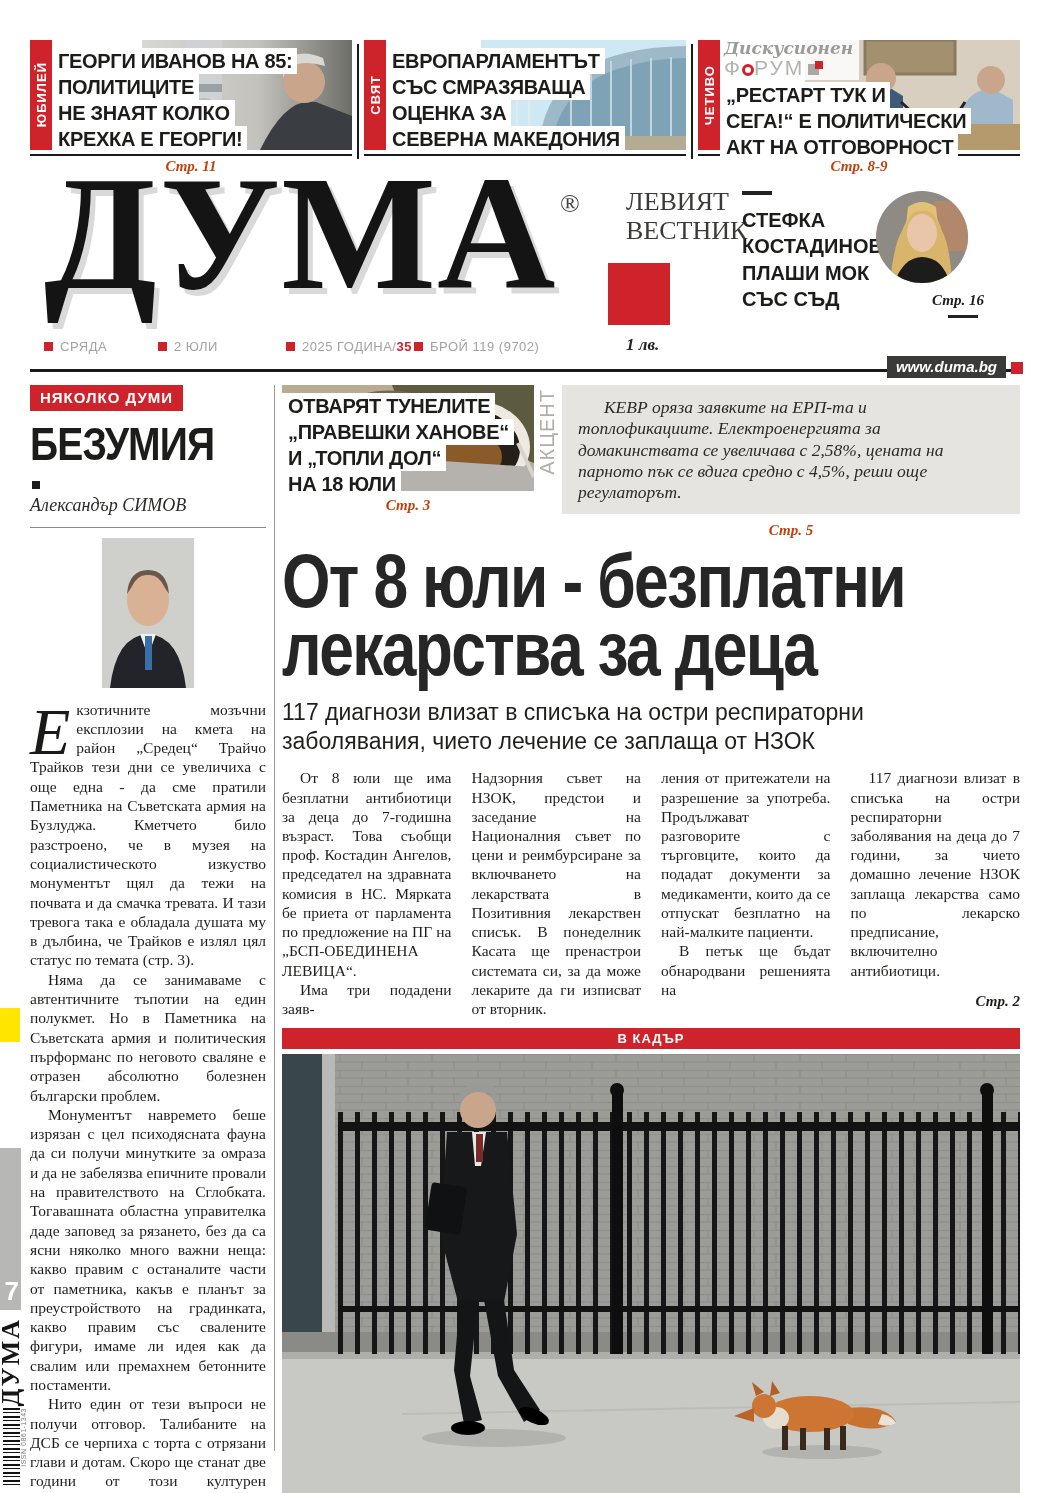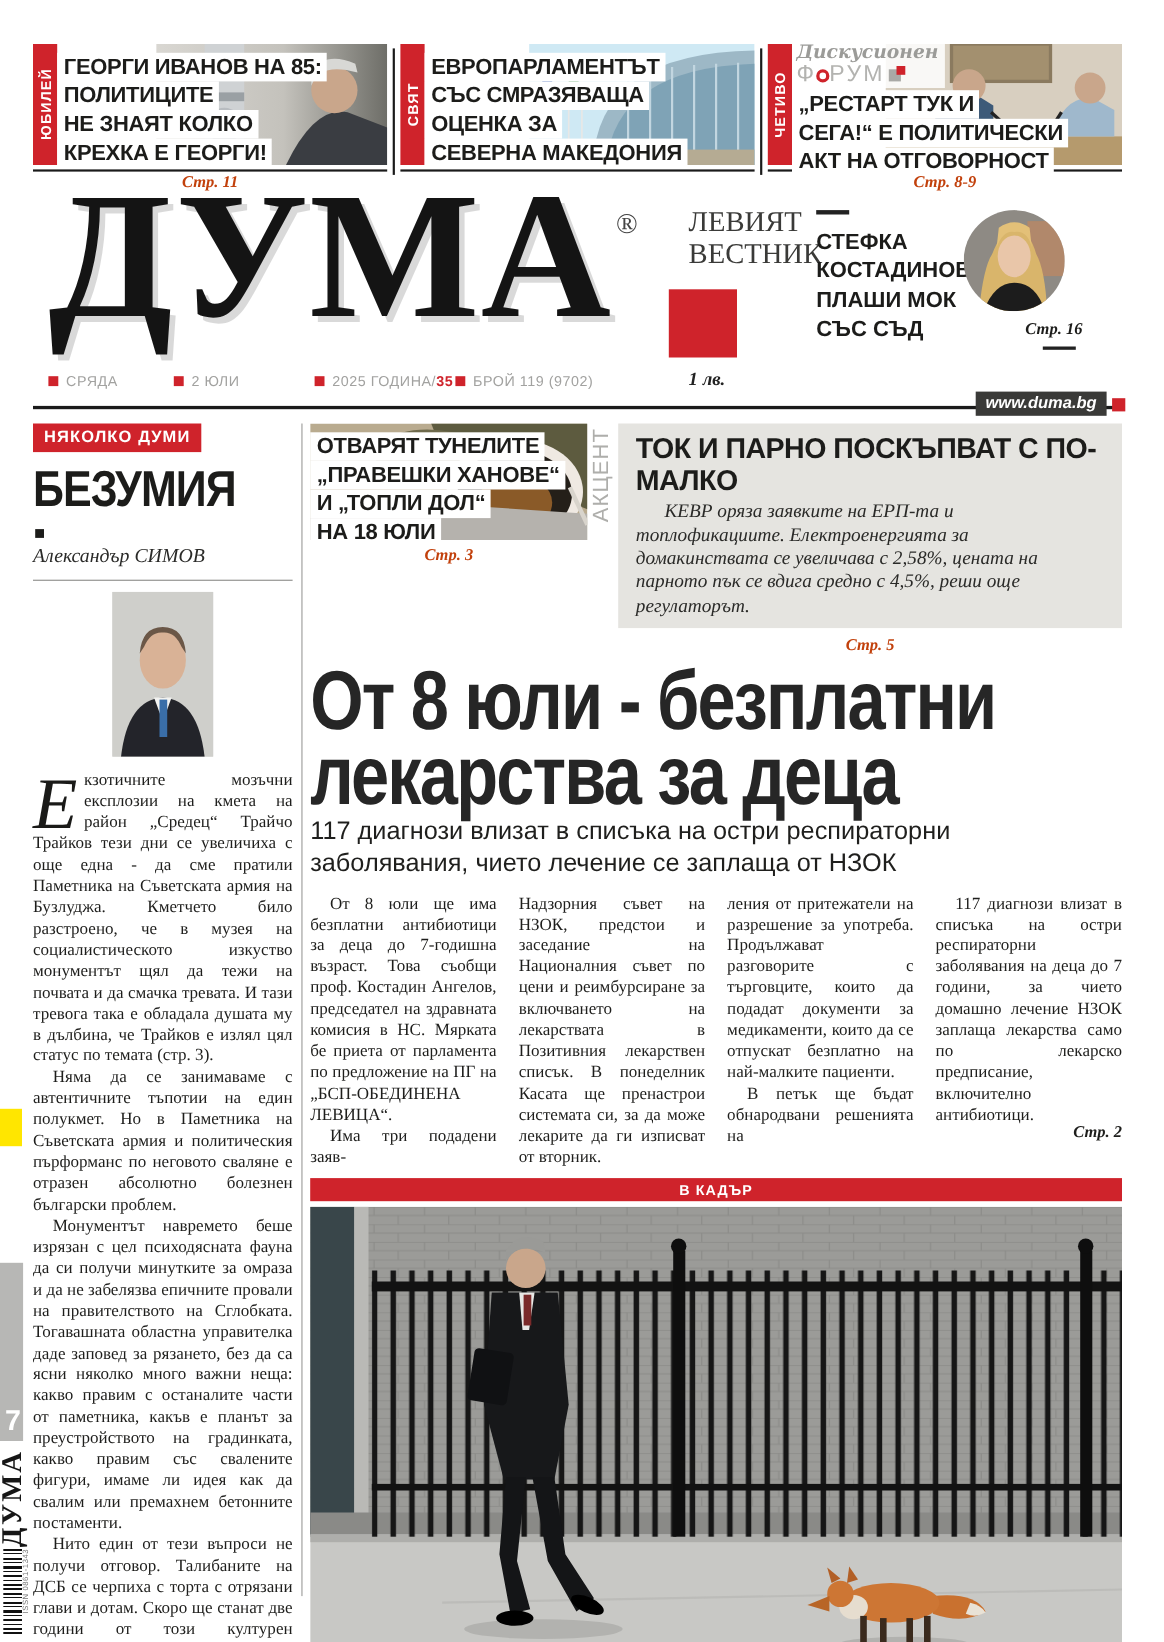--- a/index.html
+++ b/index.html
@@ -92,26 +92,26 @@
   .tunnel-box svg { position:absolute; right:0; top:0; }
   .akcent-label { width:26px; display:flex; align-items:flex-start; justify-content:center; padding-top:4px; }
   .akcent-label span { writing-mode:vertical-rl; transform:rotate(180deg);
        font:400 20px/1 "Liberation Sans",sans-serif; color:#aeaeab; letter-spacing:1px; }
   .akcent { flex:1; margin-left:2px; }
   .akcent-box { background:#e5e4e0; padding:8px 16px 10px; min-height:92px; }
   .akcent-box h3 { font:700 26px/1.1 "Liberation Sans",sans-serif; letter-spacing:-0.5px; color:#1c1c1a; }
   .akcent-box p { font:italic 400 17.5px/1.22 "Liberation Serif",serif; color:#2a2a28; margin-top:4px; text-indent:26px; }
   .lead-h1 { margin-top:6px; width:900px; transform:scaleX(0.82); transform-origin:left top;
              font:700 76px/0.9 "Liberation Sans",sans-serif; letter-spacing:-2px; color:#262626; }
-  .lead-sub { max-width:700px; font:400 23px/1.28 "Liberation Sans",sans-serif; color:#1f1f1d; }
+  .lead-sub { margin-top:14px; max-width:700px; font:400 23px/1.28 "Liberation Sans",sans-serif; color:#1f1f1d; }
   .lead-cols { display:flex; gap:20px; margin-top:12px; }
   .lead-col { width:174px; font:400 15.5px/1.24 "Liberation Serif",serif; text-align:justify; color:#1e1e1c; }
   .lead-col p { text-indent:18px; }
   .lead-col p.noindent { text-indent:0; }
-  .lead-ref { text-align:right; font:700 italic 15px/1 "Liberation Serif",serif; }
+  .lead-ref { text-align:right; font:700 italic 15px/1 "Liberation Serif",serif; margin-top:14px; }
   .redbar { margin-top:10px; background:#cf232b; color:#fff; text-align:center;
             font:700 13px/21px "Liberation Sans",sans-serif; letter-spacing:1px; }
   .bigphoto { position:relative; margin-top:5px; width:738px; height:490px; }
 </style>
 </head>
 <body>
 
 <div class="page">
 
   <aside class="spine">
@@ -334,21 +334,20 @@
           </div>
           <div class="pageref" style="margin-top:4px">Стр. 3</div>
         </div>
 
         <div class="akcent-label">
             <span>АКЦЕНТ</span>
           </div>
 
         <div class="akcent">
           <div class="akcent-box">
-            <h3>ТОК И ПАРНО ПОСКЪПВАТ С ПО-МАЛКО</h3>
             <p>КЕВР оряза заявките на ЕРП-та и топлофикациите. Електроенергията за домакинствата се увеличава с 2,58%, цената на  парното пък се вдига средно с 4,5%, реши още регулаторът.</p>
           </div>
           <div class="pageref" style="margin-top:6px">Стр. 5</div>
         </div>
       </div>
 
       <h1 class="lead-h1">
         <div>От 8 юли - безплатни</div>
         <div>лекарства за деца</div>
       </h1>

